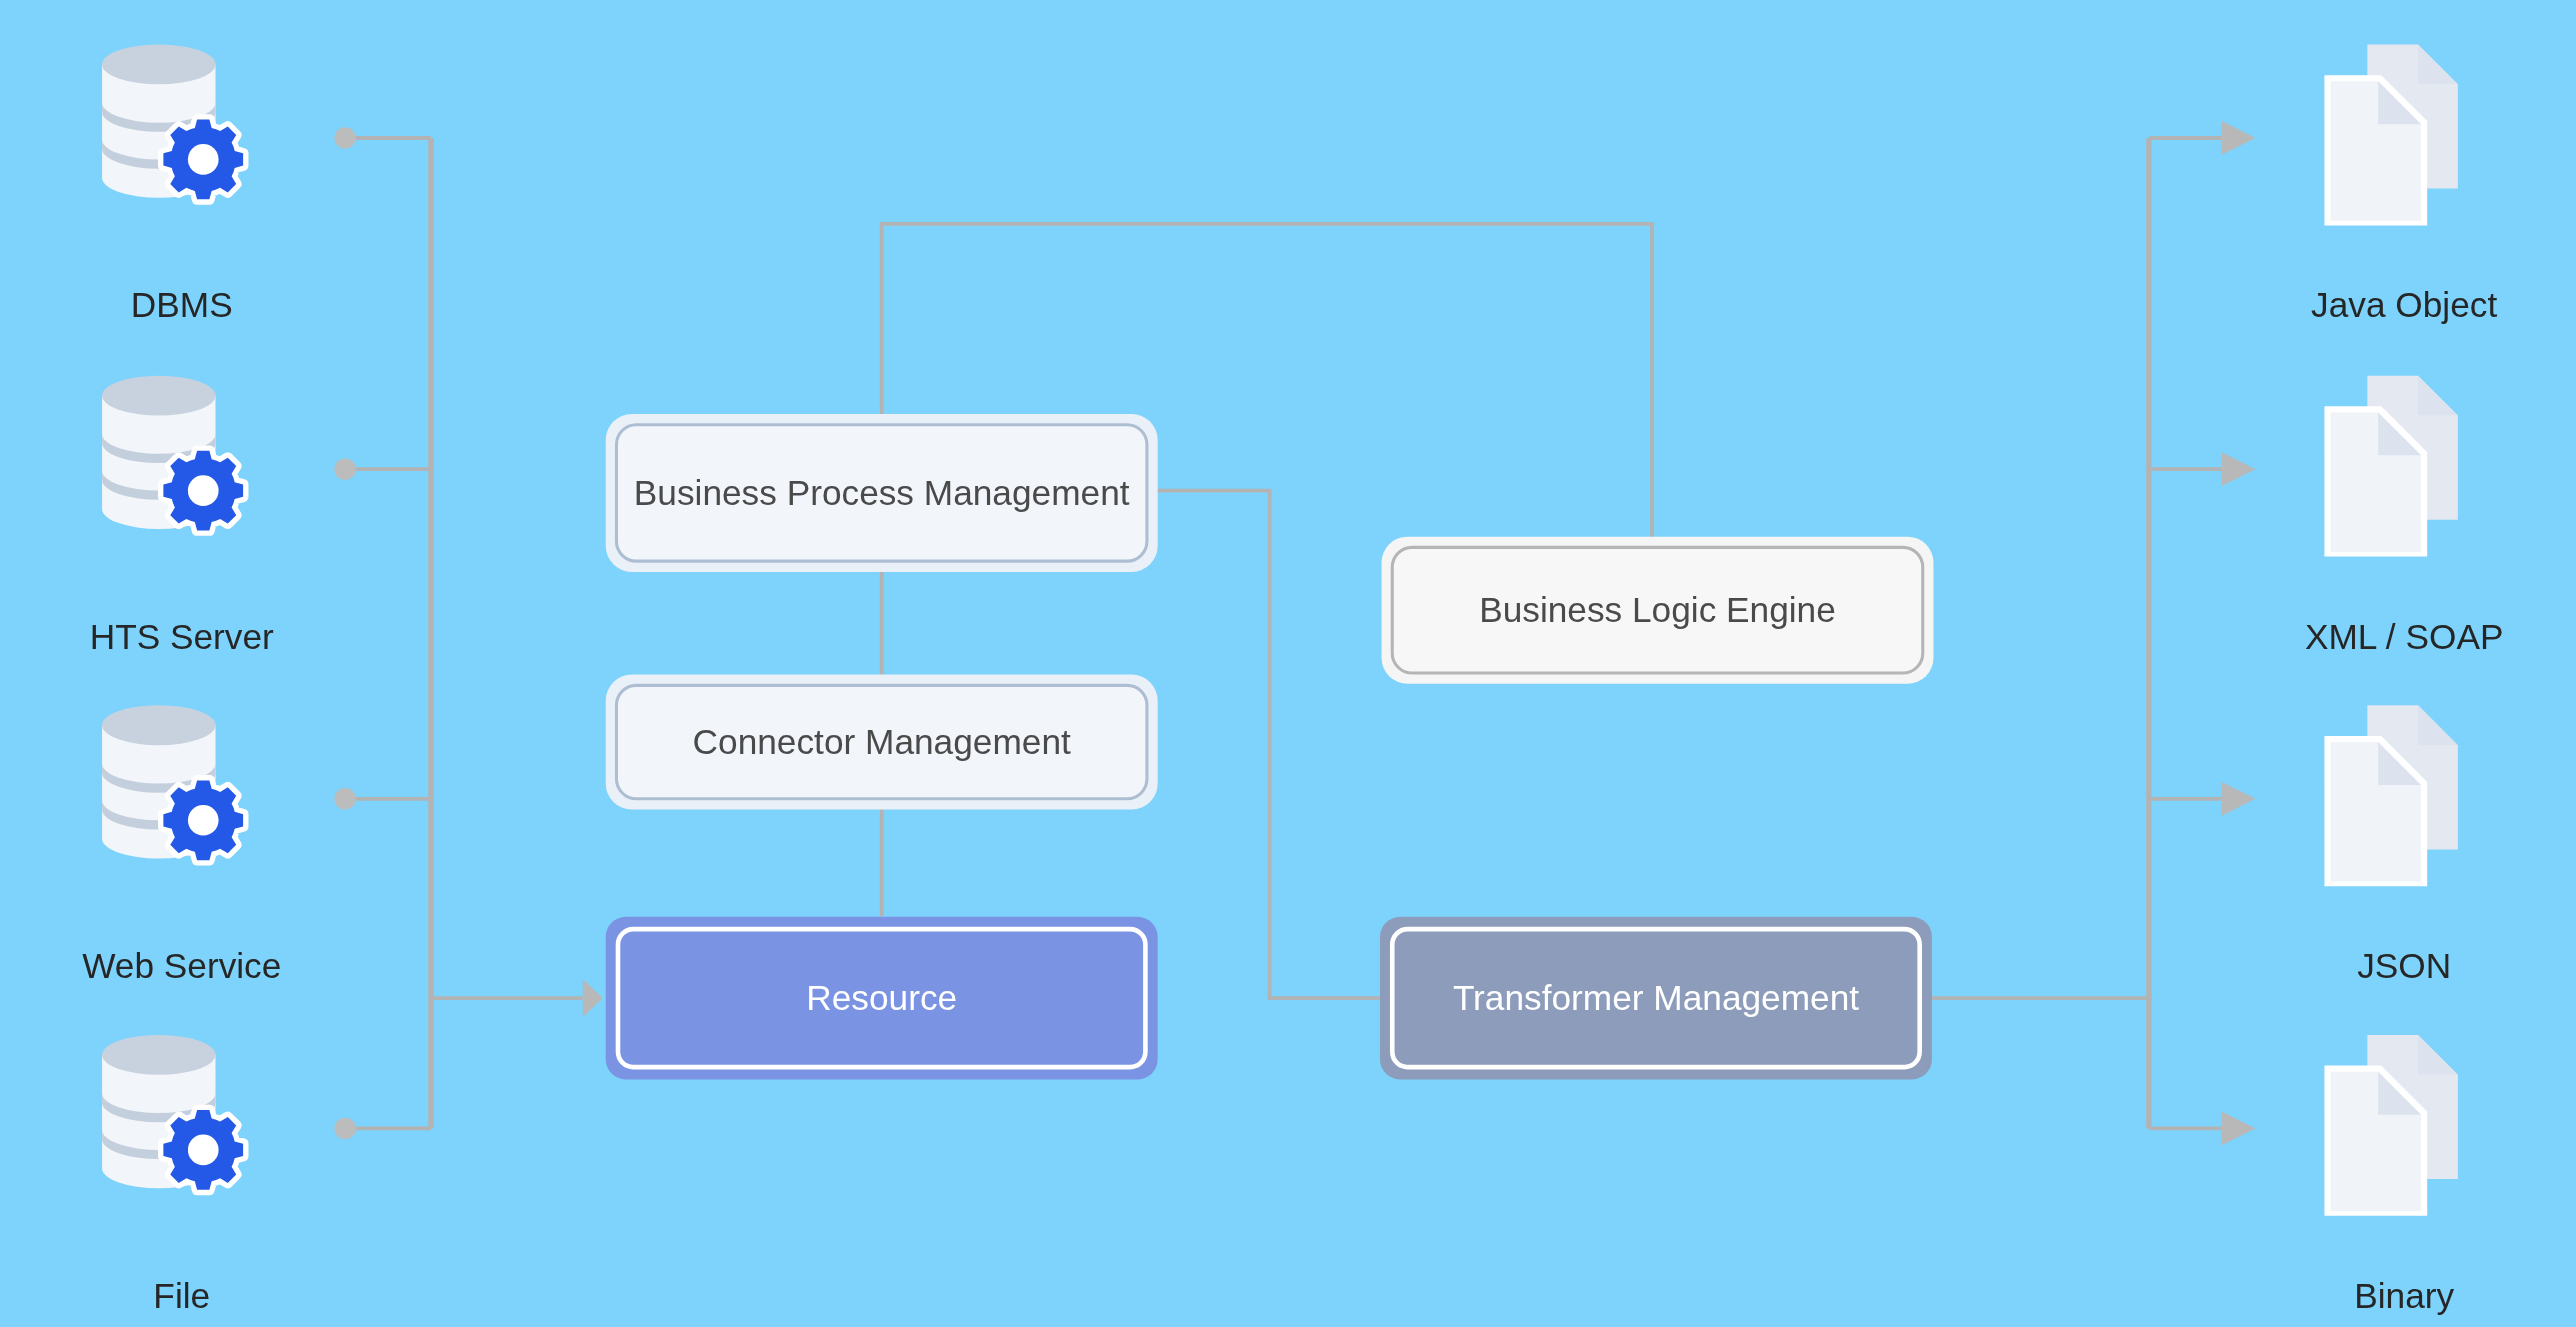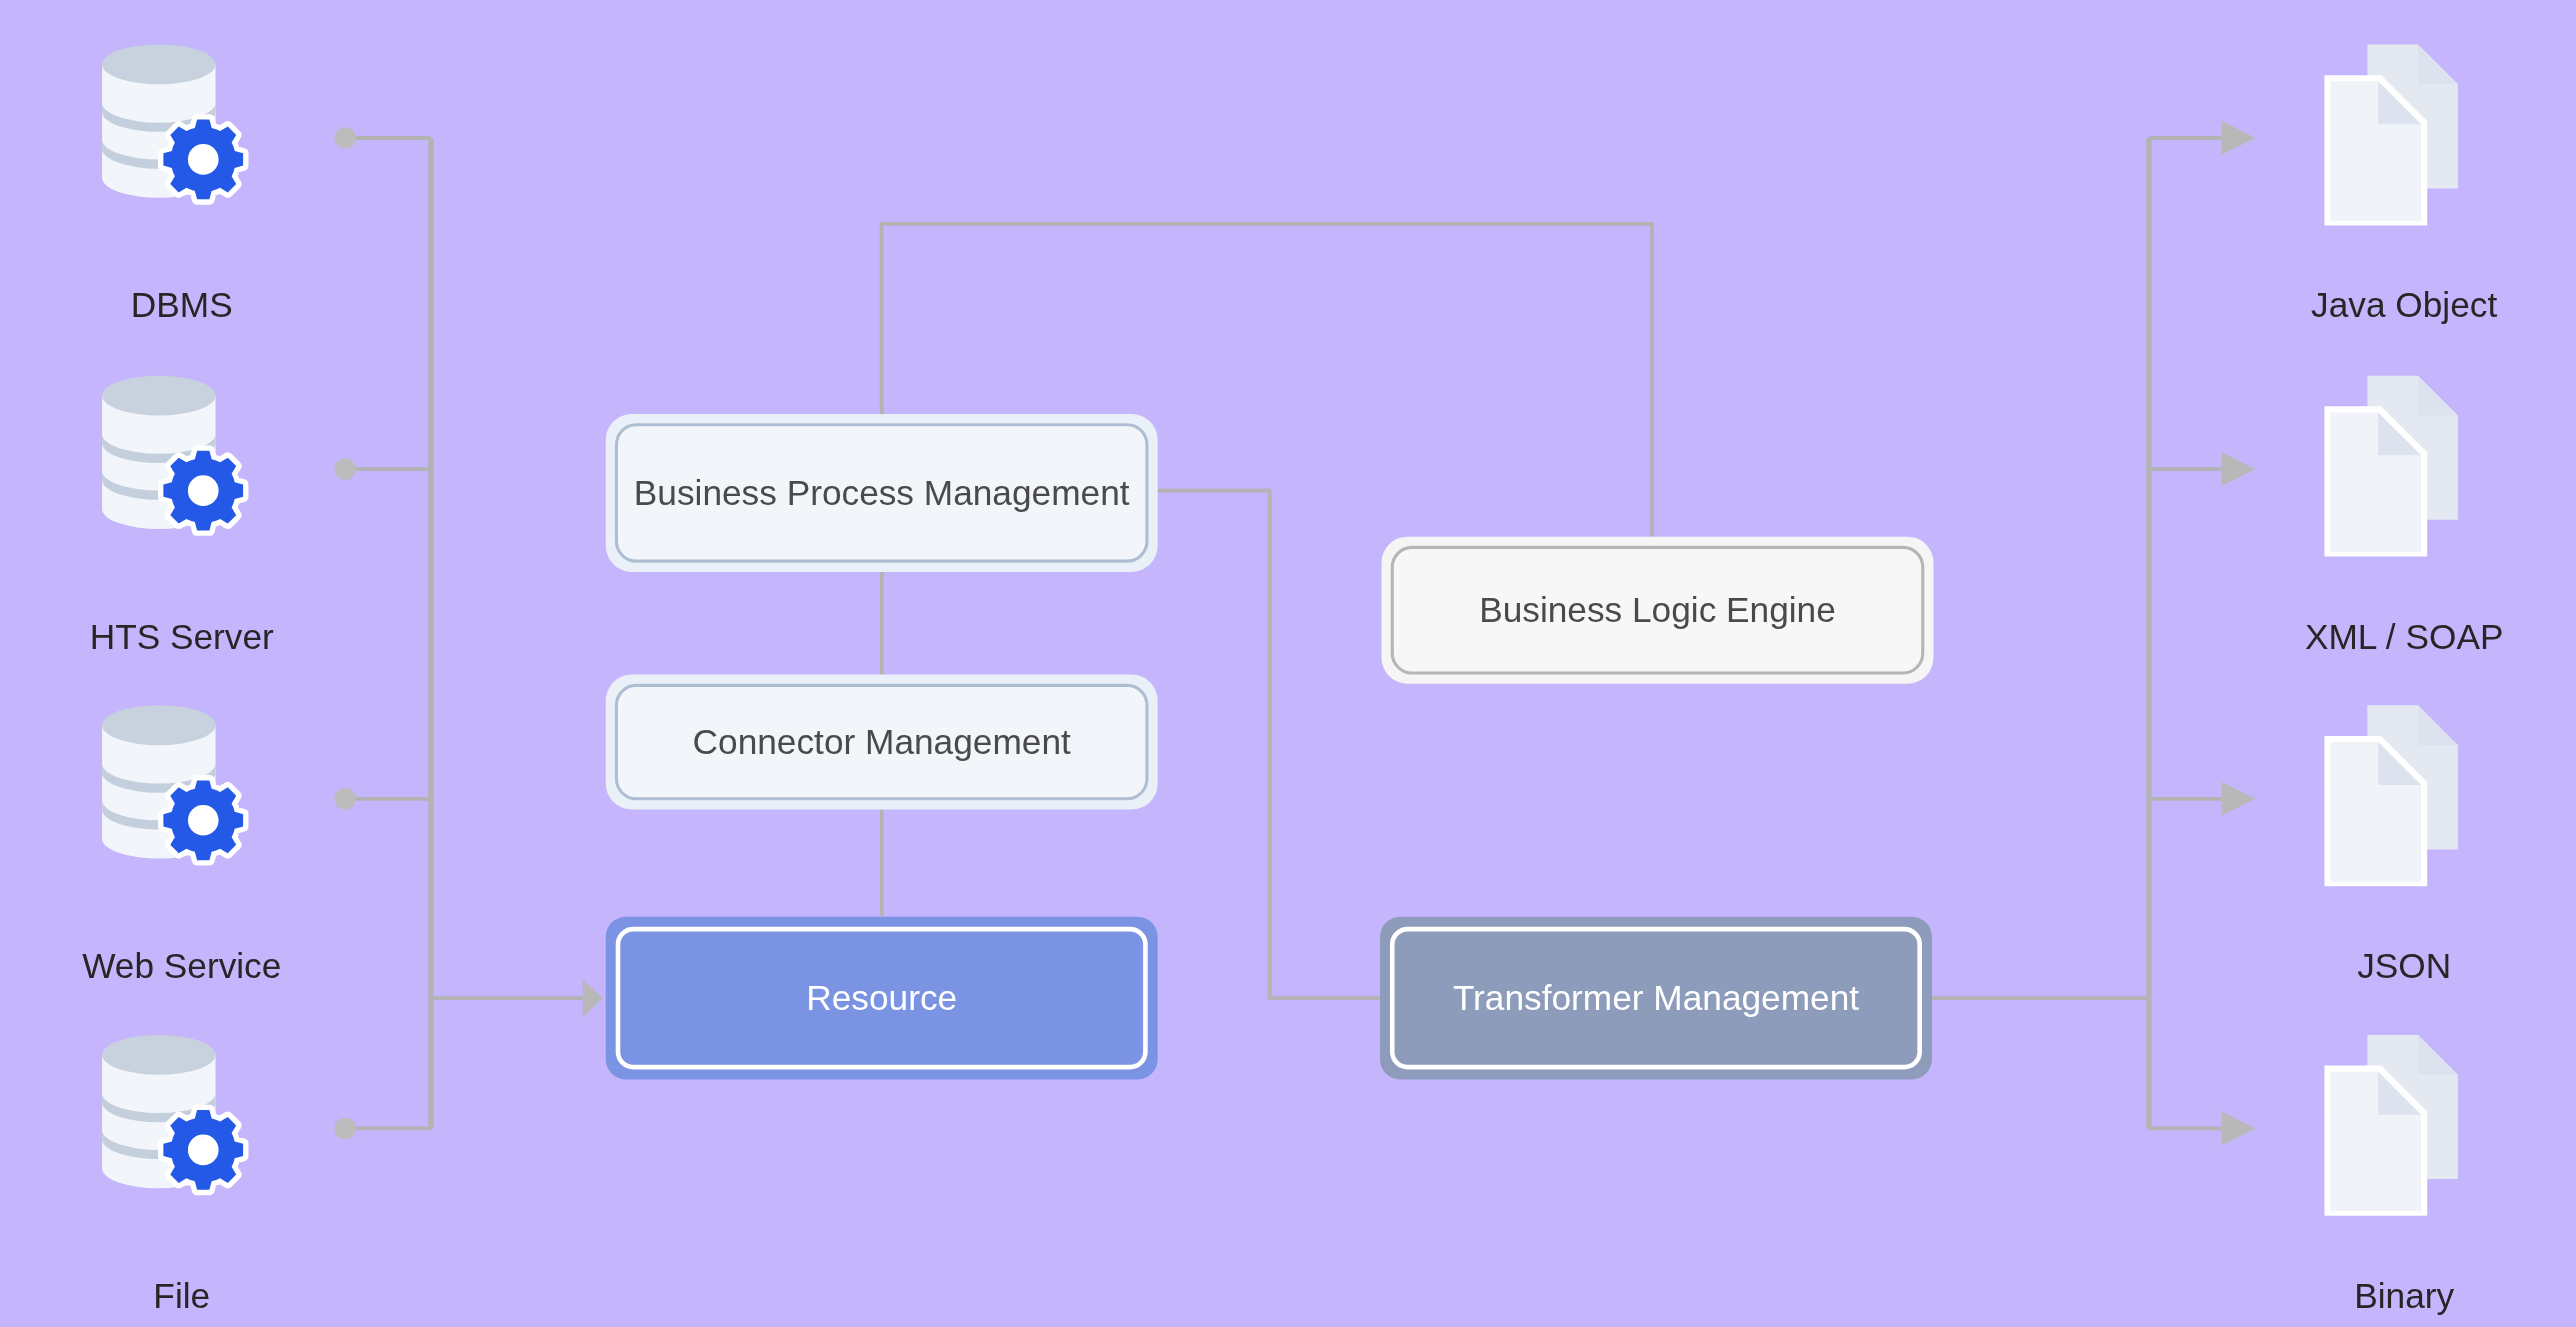--- a/index.html
+++ b/index.html
@@ -10,21 +10,21 @@
   body {
     width: 2576px;
     height: 1327px;
     font-family: "Liberation Sans", sans-serif;
     overflow: hidden;
   }
   #diagram-root {
     position: relative;
     width: 2576px;
     height: 1327px;
-    background: #c4b5fd;
+    background: #7dd3fc;
   }
   svg.layer {
     position: absolute;
     top: 0;
     left: 0;
     width: 2576px;
     height: 1327px;
   }
   .node-label {
     font-family: "Liberation Sans", sans-serif;

